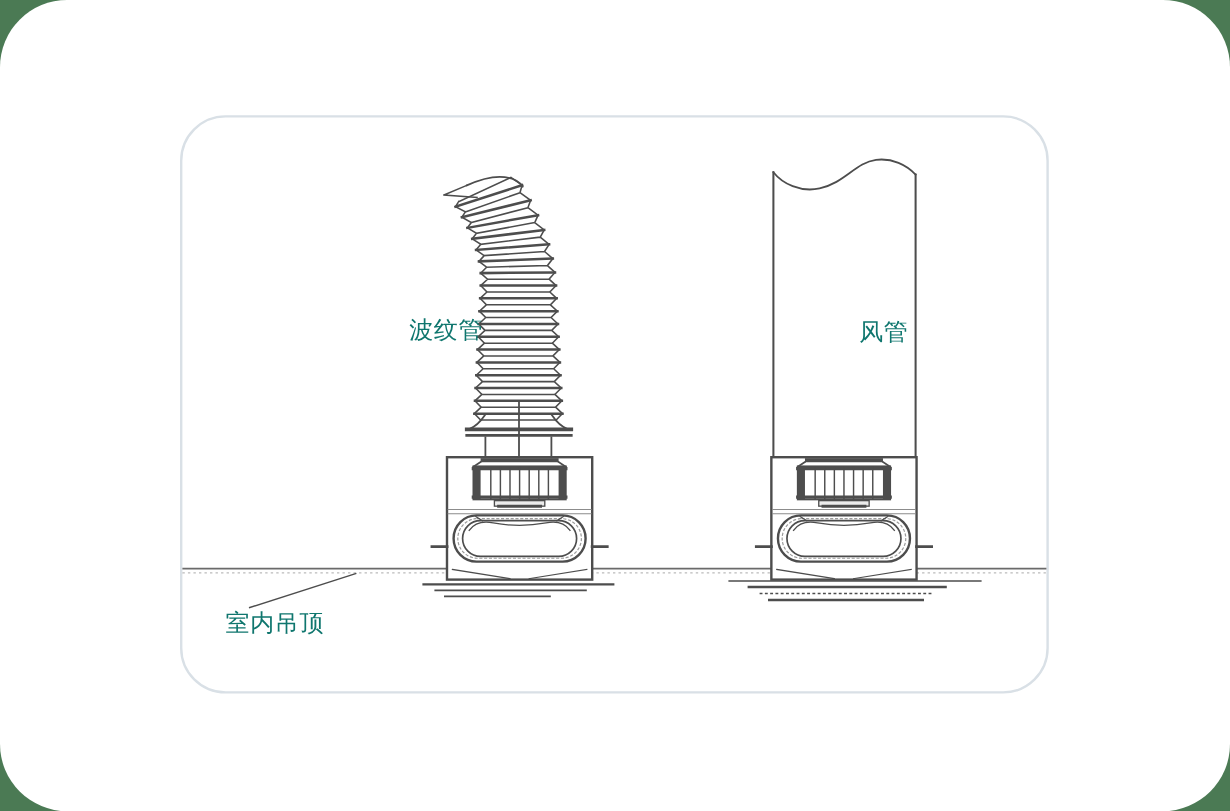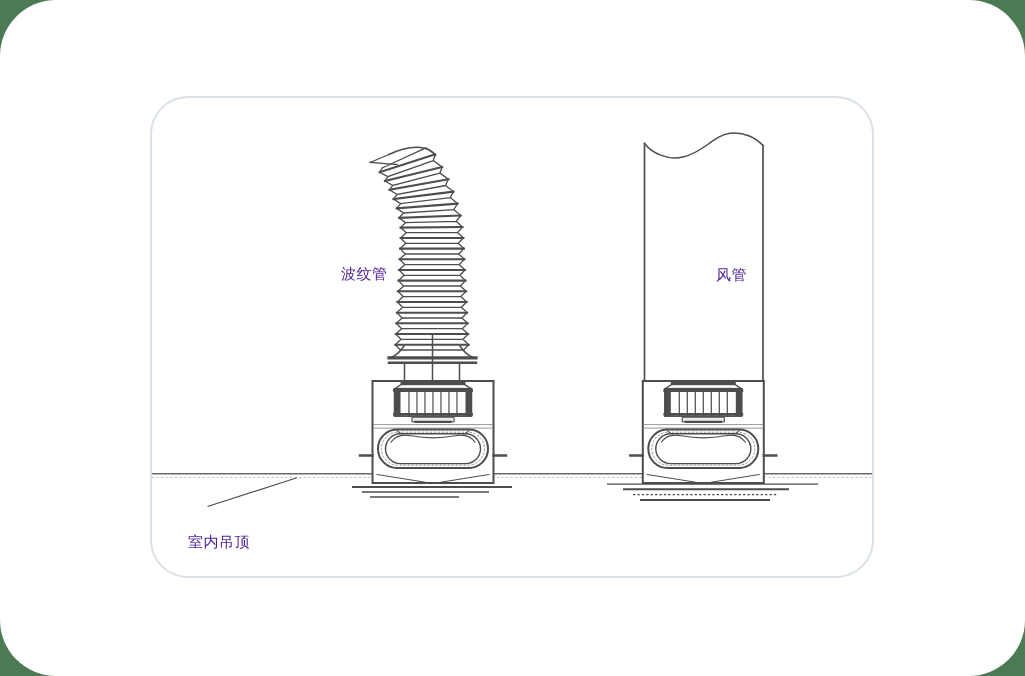--- a/index.html
+++ b/index.html
@@ -11,26 +11,26 @@
   .card{
     position:absolute;left:0;top:0;width:1025px;height:676px;
     background:#ffffff;border-radius:56px;overflow:hidden;
   }
   .panel{
     position:absolute;left:150px;top:96px;width:720px;height:478px;
     border:2px solid #d9e0e6;border-radius:38px;background:#ffffff;
   }
   .diagram-svg{position:absolute;left:0;top:0;width:1025px;height:676px;pointer-events:none;}
   .lbl{
-    position:absolute;color:#4c1d95;font-size:15px;letter-spacing:0.5px;
+    position:absolute;color:#0f766e;font-size:20px;letter-spacing:0.5px;
     white-space:nowrap;line-height:1;
   }
   .lbl-bowen{left:341px;top:266px;}
   .lbl-fengguan{left:716px;top:267px;}
-  .lbl-ceiling{left:188px;top:510px;margin-top:24px;}
+  .lbl-ceiling{left:188px;top:510px;}
 </style>
 </head>
 <body>
 
 <div class="card">
   <div class="panel"></div>
 
   <svg class="diagram-svg" viewBox="0 0 1025 676" xmlns="http://www.w3.org/2000/svg">
 
     <defs>

